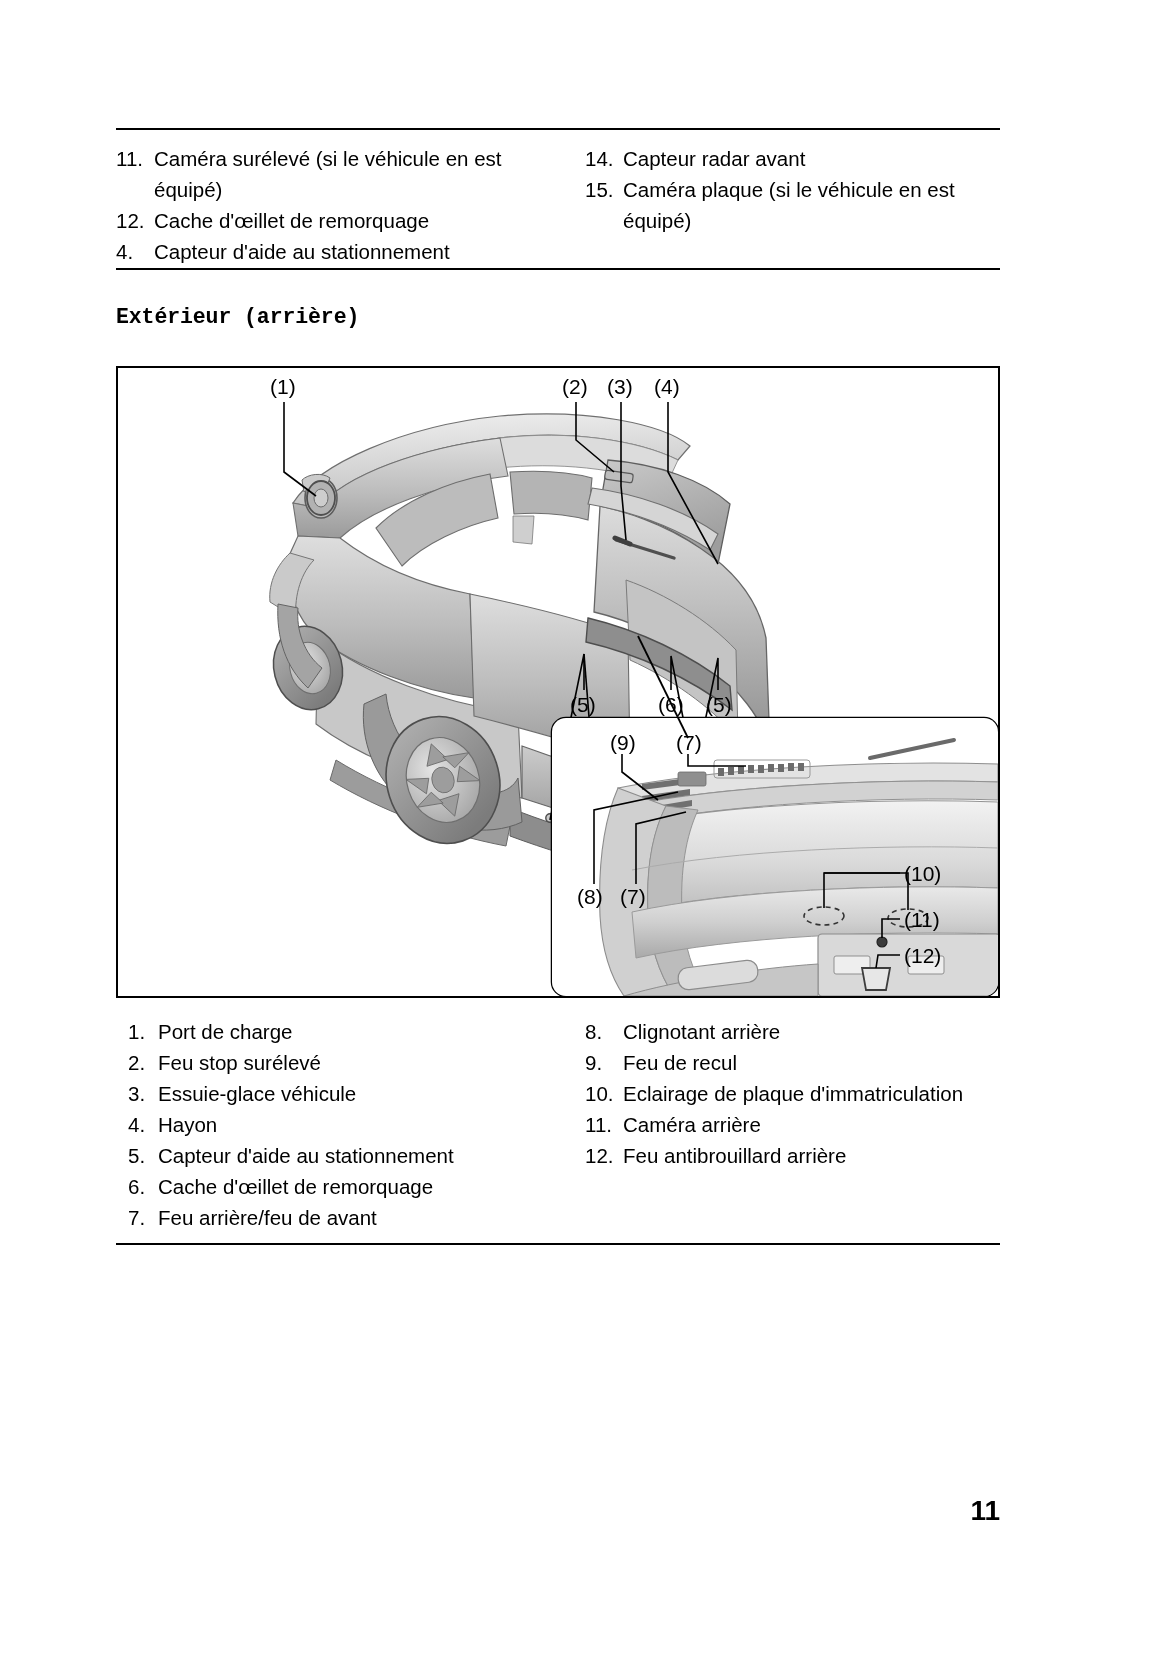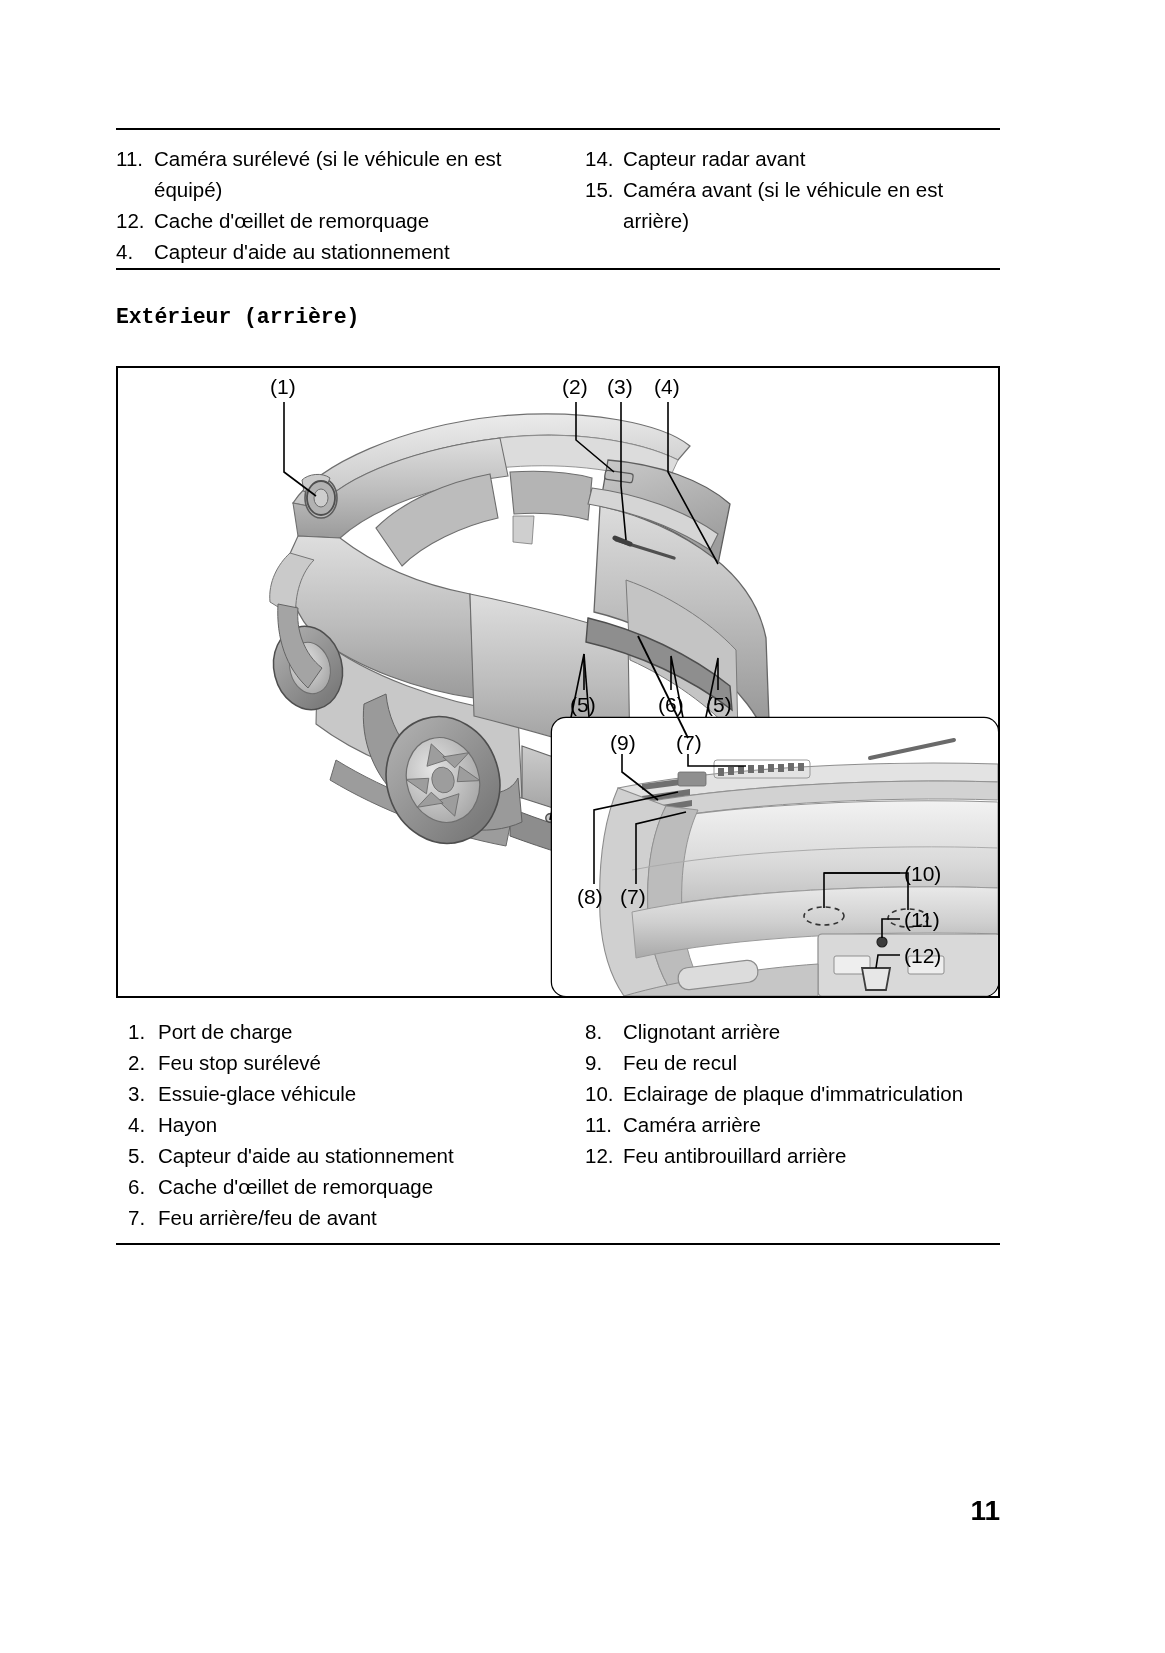--- a/index.html
+++ b/index.html
@@ -126,21 +126,21 @@
     </div>
   </div>
 
   <div class="list list-top-right">
     <div class="li">
       <span class="num">14.</span>
       <span class="txt">Capteur radar avant</span>
     </div>
     <div class="li">
       <span class="num">15.</span>
-      <span class="txt">Caméra avant (si le véhicule en est arrière)</span>
+      <span class="txt">Caméra plaque (si le véhicule en est équipé)</span>
     </div>
   </div>
 
   <div class="rule rule-mid"></div>
 
   <div class="heading">Extérieur (arrière)</div>
 
   <div class="figure">
     <svg width="880" height="628" viewBox="0 0 880 628" xmlns="http://www.w3.org/2000/svg">
       <defs>

